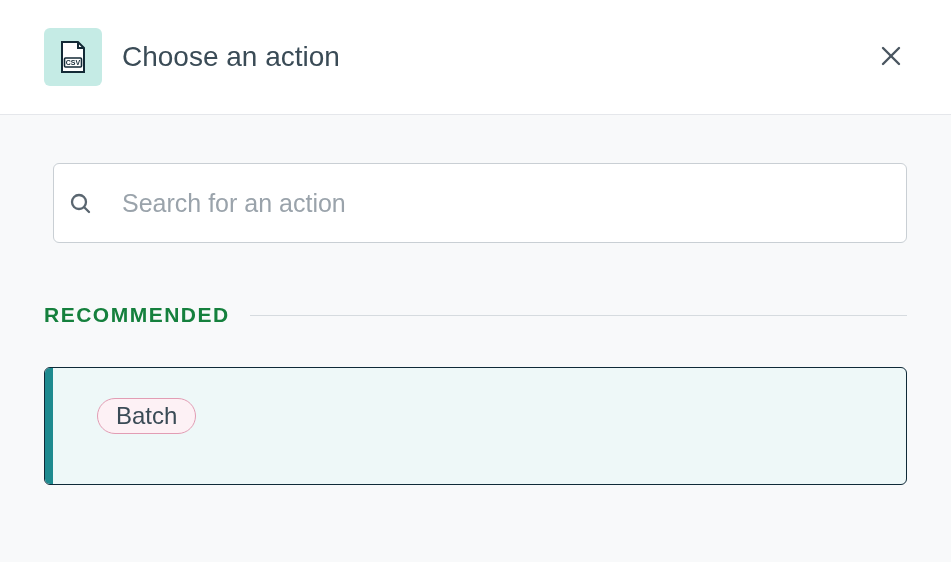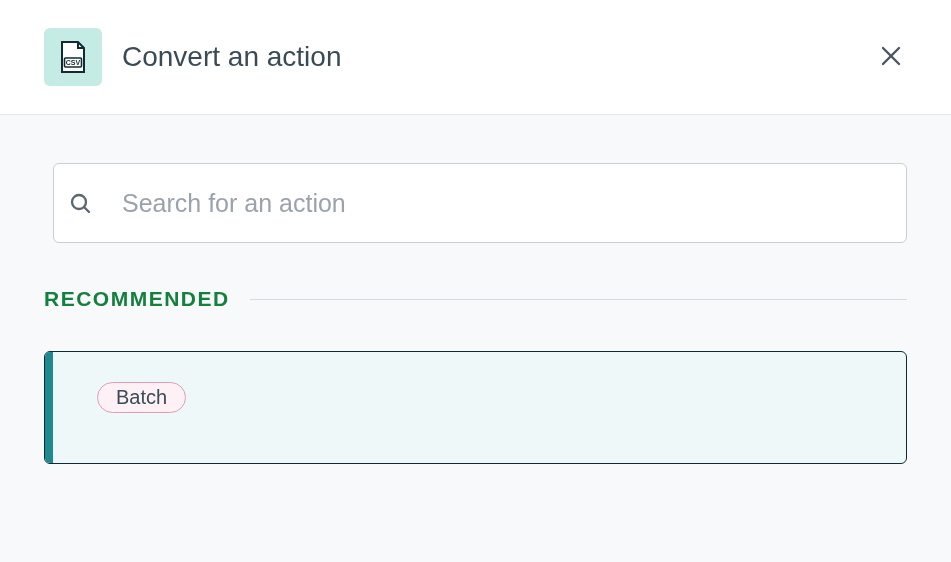--- a/index.html
+++ b/index.html
@@ -5,50 +5,50 @@
     * { margin: 0; padding: 0; box-sizing: border-box; }
     html, body { font-family: -apple-system, BlinkMacSystemFont, "Segoe UI", Helvetica, Arial, sans-serif; background: #fff; color: #333; }
     .frame { width: 951px; height: 562px; background: #f8f9fa; display: flex; flex-direction: column; }
     .header { display: flex; align-items: center; justify-content: space-between; padding: 28px 40px 28px 44px; background: #fff; border-bottom: 1px solid #e5e7eb; }
     .header-left { display: flex; align-items: center; gap: 20px; }
     .app-icon { width: 58px; height: 58px; background: #c5ebe5; border-radius: 6px; display: flex; align-items: center; justify-content: center; }
     .title { font-size: 28px; font-weight: 500; color: #3a4b56; }
     .close-btn { width: 40px; height: 40px; display: flex; align-items: center; justify-content: center; cursor: pointer; color: #4a5660; background: transparent; border: none; }
     .close-btn svg { width: 24px; height: 24px; }
     .body { padding: 48px 44px 0 44px; }
-    .search-wrap { position: relative; margin-bottom: 44px; padding-left: 9px; }
+    .search-wrap { position: relative; margin-bottom: 60px; padding-left: 9px; }
     .search-icon { position: absolute; left: 24px; top: 50%; transform: translateY(-50%); color: #5a6670; }
     .search-icon svg { width: 24px; height: 24px; display: block; }
     .search-input { width: 100%; height: 80px; border: 1px solid #c9cfd4; border-radius: 6px; background: #fff; font-size: 25px; padding: 0 24px 0 68px; color: #333; outline: none; }
     .search-input::placeholder { color: #9aa3ab; }
     .section-header-row { display: flex; align-items: center; gap: 20px; margin-bottom: 40px; }
     .section-header { font-size: 21px; font-weight: 700; letter-spacing: 1.5px; color: #15803d; text-transform: uppercase; }
     .section-divider { flex: 1; height: 1px; background: #d6dbdf; }
     .card { position: relative; background: #eef8f8; border: 1px solid #0f2a38; border-radius: 6px; padding: 30px 48px 34px 52px; cursor: pointer; overflow: hidden; }
     .card-accent { position: absolute; left: 0; top: 0; bottom: 0; width: 8px; background: #1e8a8f; }
     .card-title-row { display: flex; align-items: center; gap: 14px; margin-bottom: 16px; }
     .card-title { font-size: 26px; font-weight: 700; color: #1d2b36; }
-    .badge { display: inline-flex; align-items: center; padding: 3px 18px; border: 1px solid #e29db4; background: #fdf1f5; color: #3a4b56; font-size: 20px; border-radius: 999px; font-weight: 400; }
+    .badge { display: inline-flex; align-items: center; padding: 3px 18px; border: 1px solid #e29db4; background: #fdf1f5; color: #3a4b56; font-size: 24px; border-radius: 999px; font-weight: 400; }
     .card-desc { font-size: 23px; color: #5c6a74; font-weight: 400; }
   </style>
 </head>
 <body>
 
 <div class="frame">
   <div class="header">
     <div class="header-left">
       <div class="app-icon">
         <svg width="36" height="36" viewBox="0 0 36 36" fill="none">
           <path d="M7 3 H23 L29 9 V33 H7 Z" stroke="#132a36" stroke-width="2" fill="#fff"></path>
           <path d="M23 3 V9 H29" stroke="#132a36" stroke-width="2" fill="none"></path>
           <rect x="9.5" y="19" width="17" height="9" rx="1" stroke="#132a36" stroke-width="1.6" fill="none"></rect>
           <text x="18" y="26" text-anchor="middle" font-size="7" font-family="Arial" fill="#132a36" font-weight="600">CSV</text>
         </svg>
       </div>
-      <h1 class="title">Convert an action</h1>
+      <h1 class="title">Choose an action</h1>
     </div>
     <button class="close-btn">
       <span>
         <svg viewBox="0 0 24 24" fill="none" stroke="currentColor" stroke-width="2.4" stroke-linecap="round">
           <line x1="4" y1="4" x2="20" y2="20"></line>
           <line x1="20" y1="4" x2="4" y2="20"></line>
         </svg>
       </span>
     </button>
   </div>

